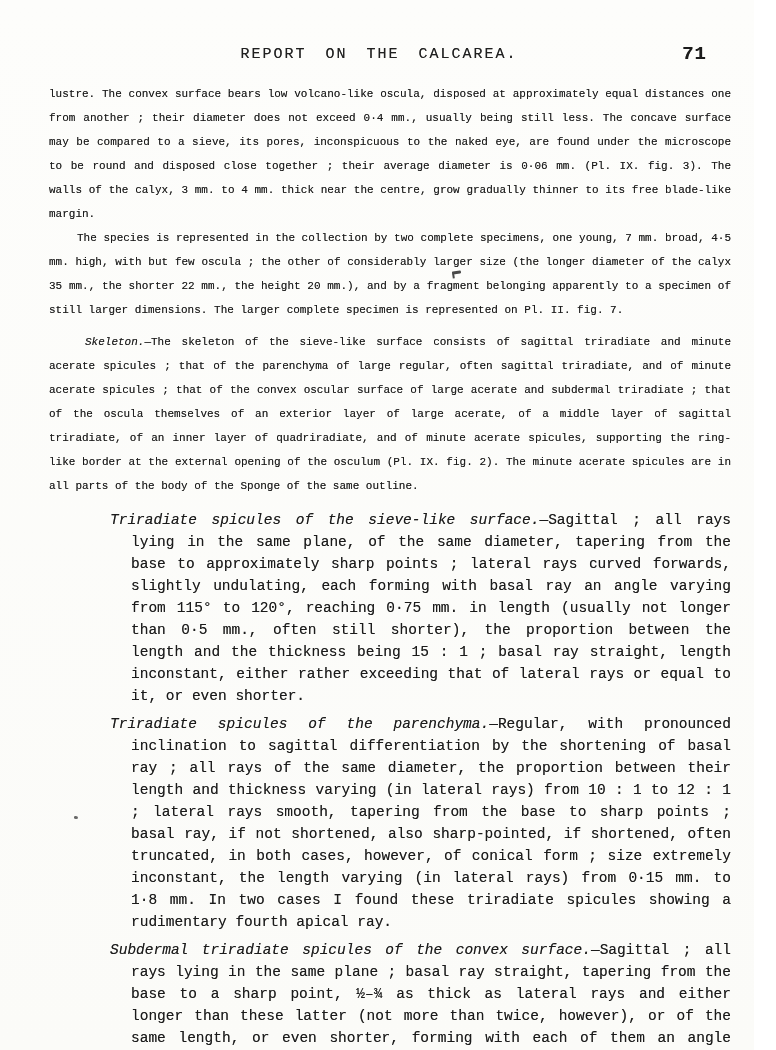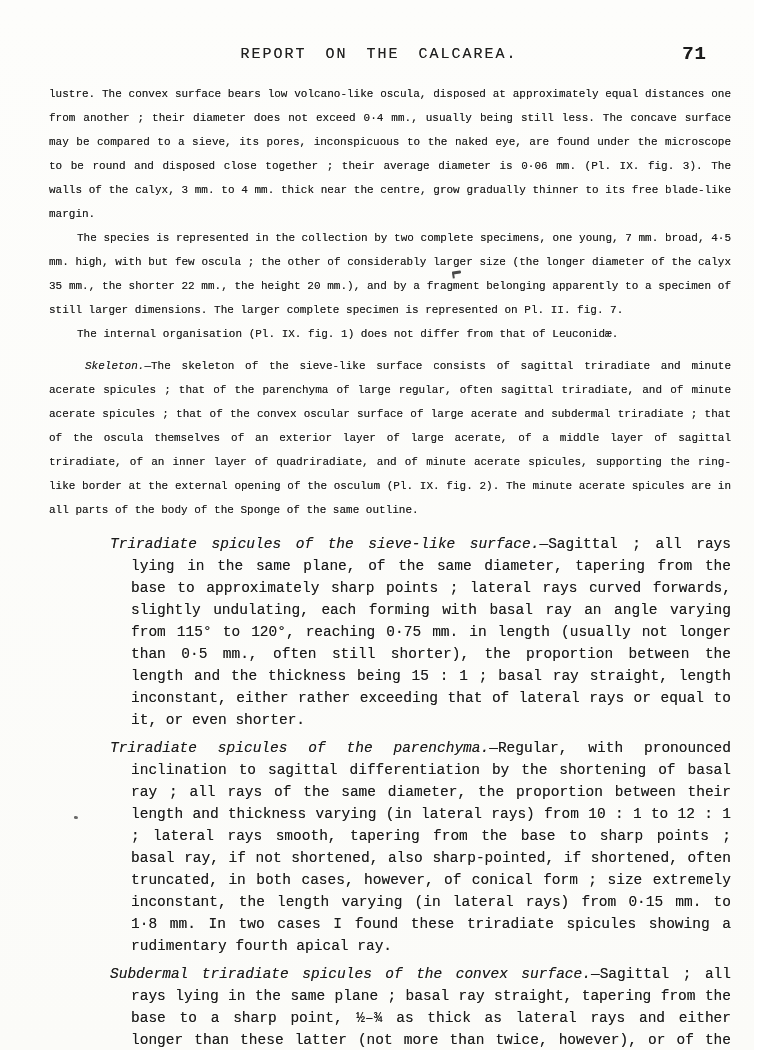--- a/index.html
+++ b/index.html
@@ -100,21 +100,20 @@
     <span class="head-title">REPORT ON THE CALCAREA.</span>
     <span class="head-page">71</span>
   </header>
 
   <main class="text-block">
 
     <p class="body-para no-indent"><span>lustre.  The convex surface bears low volcano-like oscula, disposed at approximately equal distances one from another ; their diameter does not exceed 0·4 mm., usually being still less.  The concave surface may be compared to a sieve, its pores, inconspicuous to the naked eye, are found under the microscope to be round and disposed close together ; their average diameter is 0·06 mm. (Pl. IX. fig. 3).  The walls of the calyx, 3 mm. to 4 mm. thick near the centre, grow gradually thinner to its free blade-like margin.</span></p>
 
     <p class="body-para"><span>The species is represented in the collection by two complete specimens, one young, 7 mm. broad, 4·5 mm. high, with but few oscula ; the other of considerably larger size (the longer diameter of the calyx 35 mm., the shorter 22 mm., the height 20 mm.), and by a fragment belonging apparently to a specimen of still larger dimensions.  The larger complete specimen is represented on Pl. II. fig. 7.</span></p>
 
-    <p class="body-para"><span>The internal organisation (Pl. IX. fig. 1) does not differ from that of Leuconidæ.</span></p>
 
     <p class="body-para space-above"><span class="ital">Skeleton.</span><span>—The skeleton of the sieve-like surface consists of sagittal triradiate and minute acerate spicules ; that of the parenchyma of large regular, often sagittal triradiate, and of minute acerate spicules ; that of the convex oscular surface of large acerate and subdermal triradiate ; that of the oscula themselves of an exterior layer of large acerate, of a middle layer of sagittal triradiate, of an inner layer of quadriradiate, and of minute acerate spicules, supporting the ring-like border at the external opening of the osculum (Pl. IX. fig. 2).  The minute acerate spicules are in all parts of the body of the Sponge of the same outline.</span></p>
 
     <section class="notes">
 
 
       <p class="note"><span class="ital">Triradiate spicules of the sieve-like surface.</span><span>—Sagittal ; all rays lying in the same plane, of the same diameter, tapering from the base to approximately sharp points ; lateral rays curved forwards, slightly undulating, each forming with basal ray an angle varying from 115° to 120°, reaching 0·75 mm. in length (usually not longer than 0·5 mm., often still shorter), the proportion between the length and the thickness being 15 : 1 ;  basal ray straight, length inconstant, either rather exceeding that of lateral rays or equal to it, or even shorter.</span></p>
 
       <p class="note"><span class="ital">Triradiate spicules of the parenchyma.</span><span>—Regular, with pronounced inclination to sagittal differentiation by the shortening of basal ray ; all rays of the same diameter, the proportion between their length and thickness varying (in lateral rays) from 10 : 1 to 12 : 1 ;  lateral rays smooth, tapering from the base to sharp points ;  basal ray, if not shortened, also sharp-pointed, if shortened, often truncated, in both cases, however, of conical form ; size extremely inconstant, the length varying (in lateral rays) from 0·15 mm. to 1·8 mm.  In two cases I found these triradiate spicules showing a rudimentary fourth apical ray.</span></p>
 

